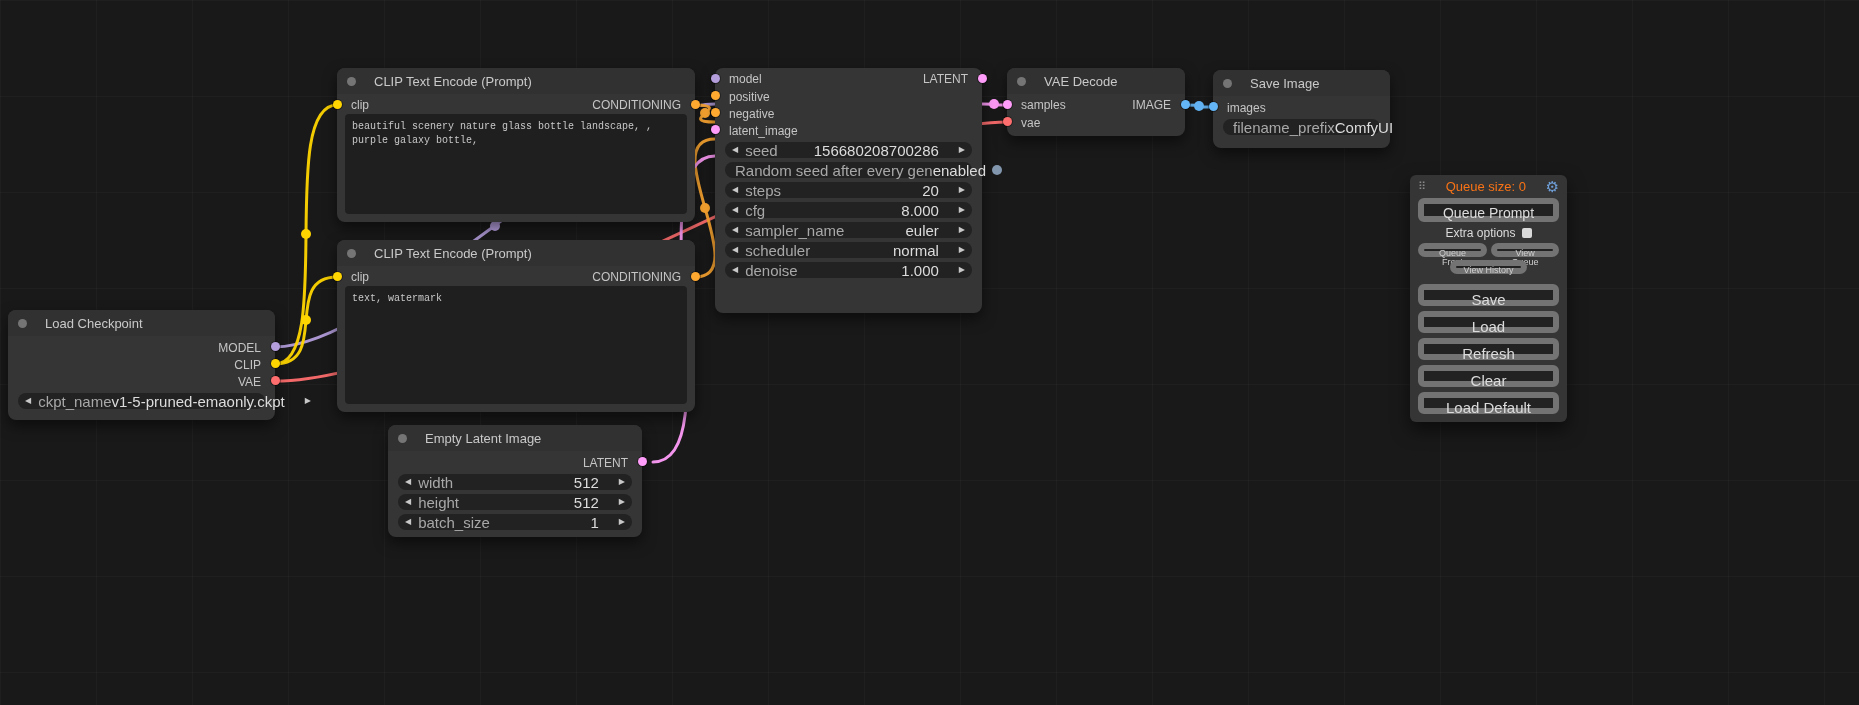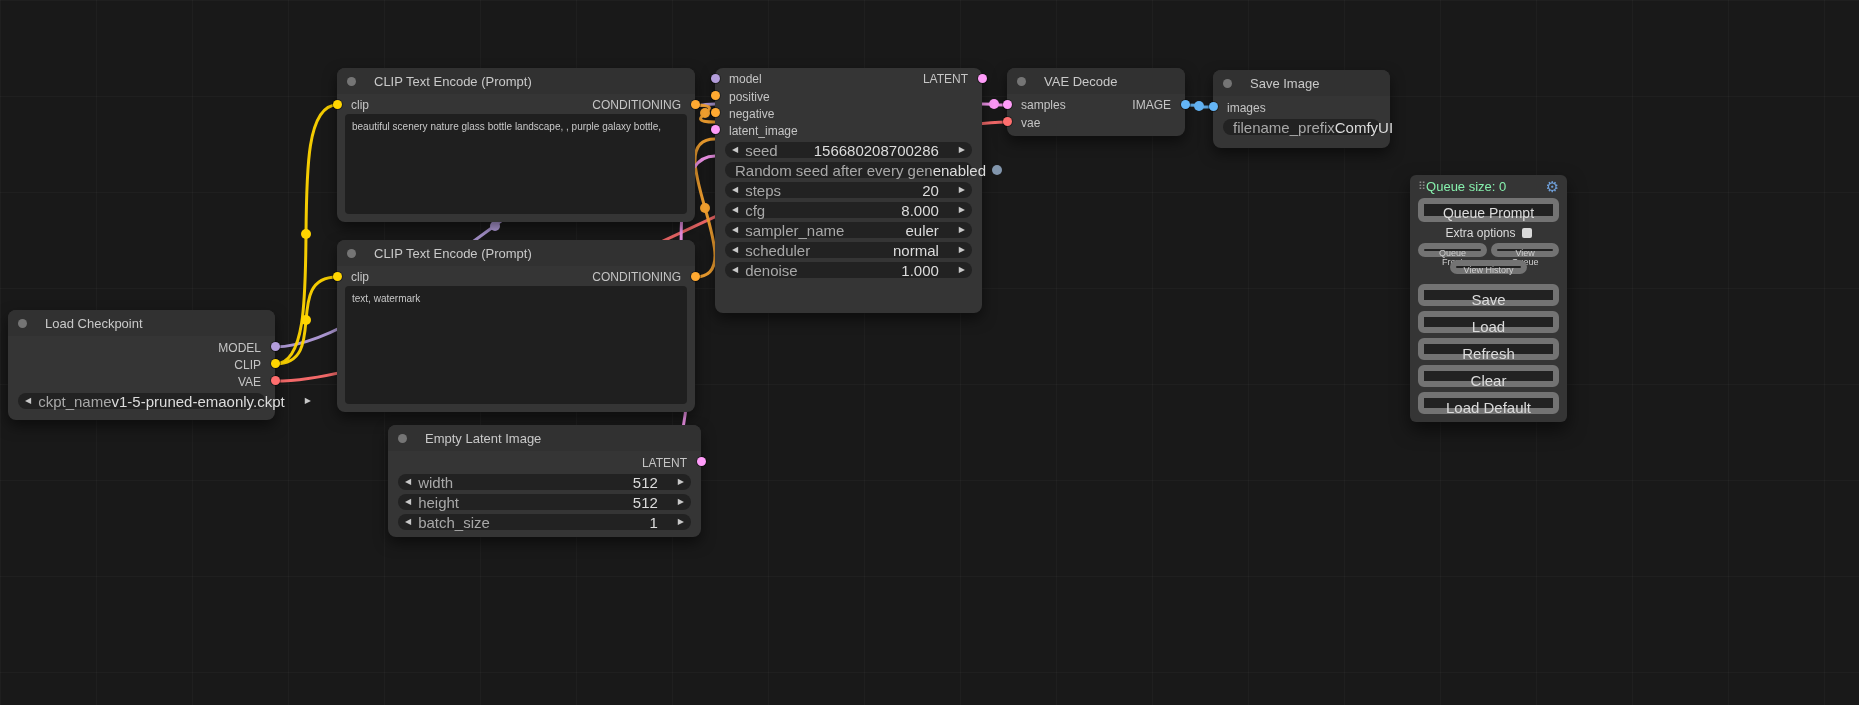--- a/index.html
+++ b/index.html
@@ -50,34 +50,34 @@
   .arr-r::before{content:"\25B6";}
   .w-label{margin-left:7px;color:#a8a8a8;white-space:nowrap;}
   .w-value{margin-left:auto;margin-right:20px;color:#dcdcdc;white-space:nowrap;}
   .widget.no-arrows .w-label{margin-left:3px;}
   .toggle-dot{width:10px;height:10px;border-radius:50%;background:var(--c-toggle);flex:0 0 auto;}
   .widget .w-value.tight{margin-right:6px;}
 
   .prompt-box{
     position:absolute;left:8px;right:8px;top:46px;bottom:8px;background:#1f1f1f;
     border-radius:4px;padding:6px 7px;box-sizing:border-box;
-    font-family:Liberation Sans, sans-serif;font-size:10px;line-height:1.4;
+    font-family:Liberation Mono, monospace;font-size:10px;line-height:1.4;
     color:#c8c8c8;white-space:pre-wrap;word-break:break-word;overflow:hidden;
   }
 
   
   .menu{
     position:absolute;left:1410px;top:175px;width:157px;height:247px;z-index:3;
     background:#353535;border-radius:6px;box-shadow:0 8px 18px rgba(0,0,0,.55);
     display:flex;flex-direction:column;box-sizing:border-box;padding:4px 8px 8px 8px;
   }
   .menu-header{display:flex;align-items:center;height:18px;margin-bottom:2px;}
   .drag-handle{color:#8a8a8a;font-size:11px;cursor:grab;}
   .drag-handle::before{content:"\283F";}
-  .queue-size{flex:1;text-align:left;color:#86efac;font-size:13px;}
+  .queue-size{flex:1;text-align:center;color:#f97316;font-size:13px;}
   .gear{color:var(--c-accent);font-size:15px;cursor:pointer;line-height:1;}
   .gear::before{content:"\2699";}
   .btn{
     background:#222;border:6px solid #737373;border-radius:6px;color:#dcdcdc;
     cursor:pointer;font-family:"Liberation Sans",sans-serif;
   }
   .btn.big{height:24px;font-size:14px;margin:2px 0 4px 0;width:100%;}
   .btn.med{height:22px;font-size:15px;margin-top:5px;width:100%;}
   .extra-row{display:flex;align-items:center;justify-content:center;gap:6px;height:18px;color:#dcdcdc;font-size:12px;}
   .checkbox{width:10px;height:10px;background:#d9d9d9;border-radius:2px;cursor:pointer;}
@@ -161,21 +161,21 @@
     <div class="slot-row">
       <span>clip</span>
       <span>CONDITIONING</span>
       <span class="port left p-clip"></span>
       <span class="port right p-cond"></span>
     </div>
   </div>
   <div class="prompt-box">text, watermark</div>
 </div>
 
-<div class="node" style="left:388px;top:425px;width:313px;height:112px">
+<div class="node" style="left:388px;top:425px;width:254px;height:112px">
   <div class="node-title">
     <span class="collapse-dot"></span>
     <span class="title-text">Empty Latent Image</span>
   </div>
   <div class="node-body">
     <div class="slot out">
       <span>LATENT</span>
       <span class="port right p-latent"></span>
     </div>
     <div class="widget">

